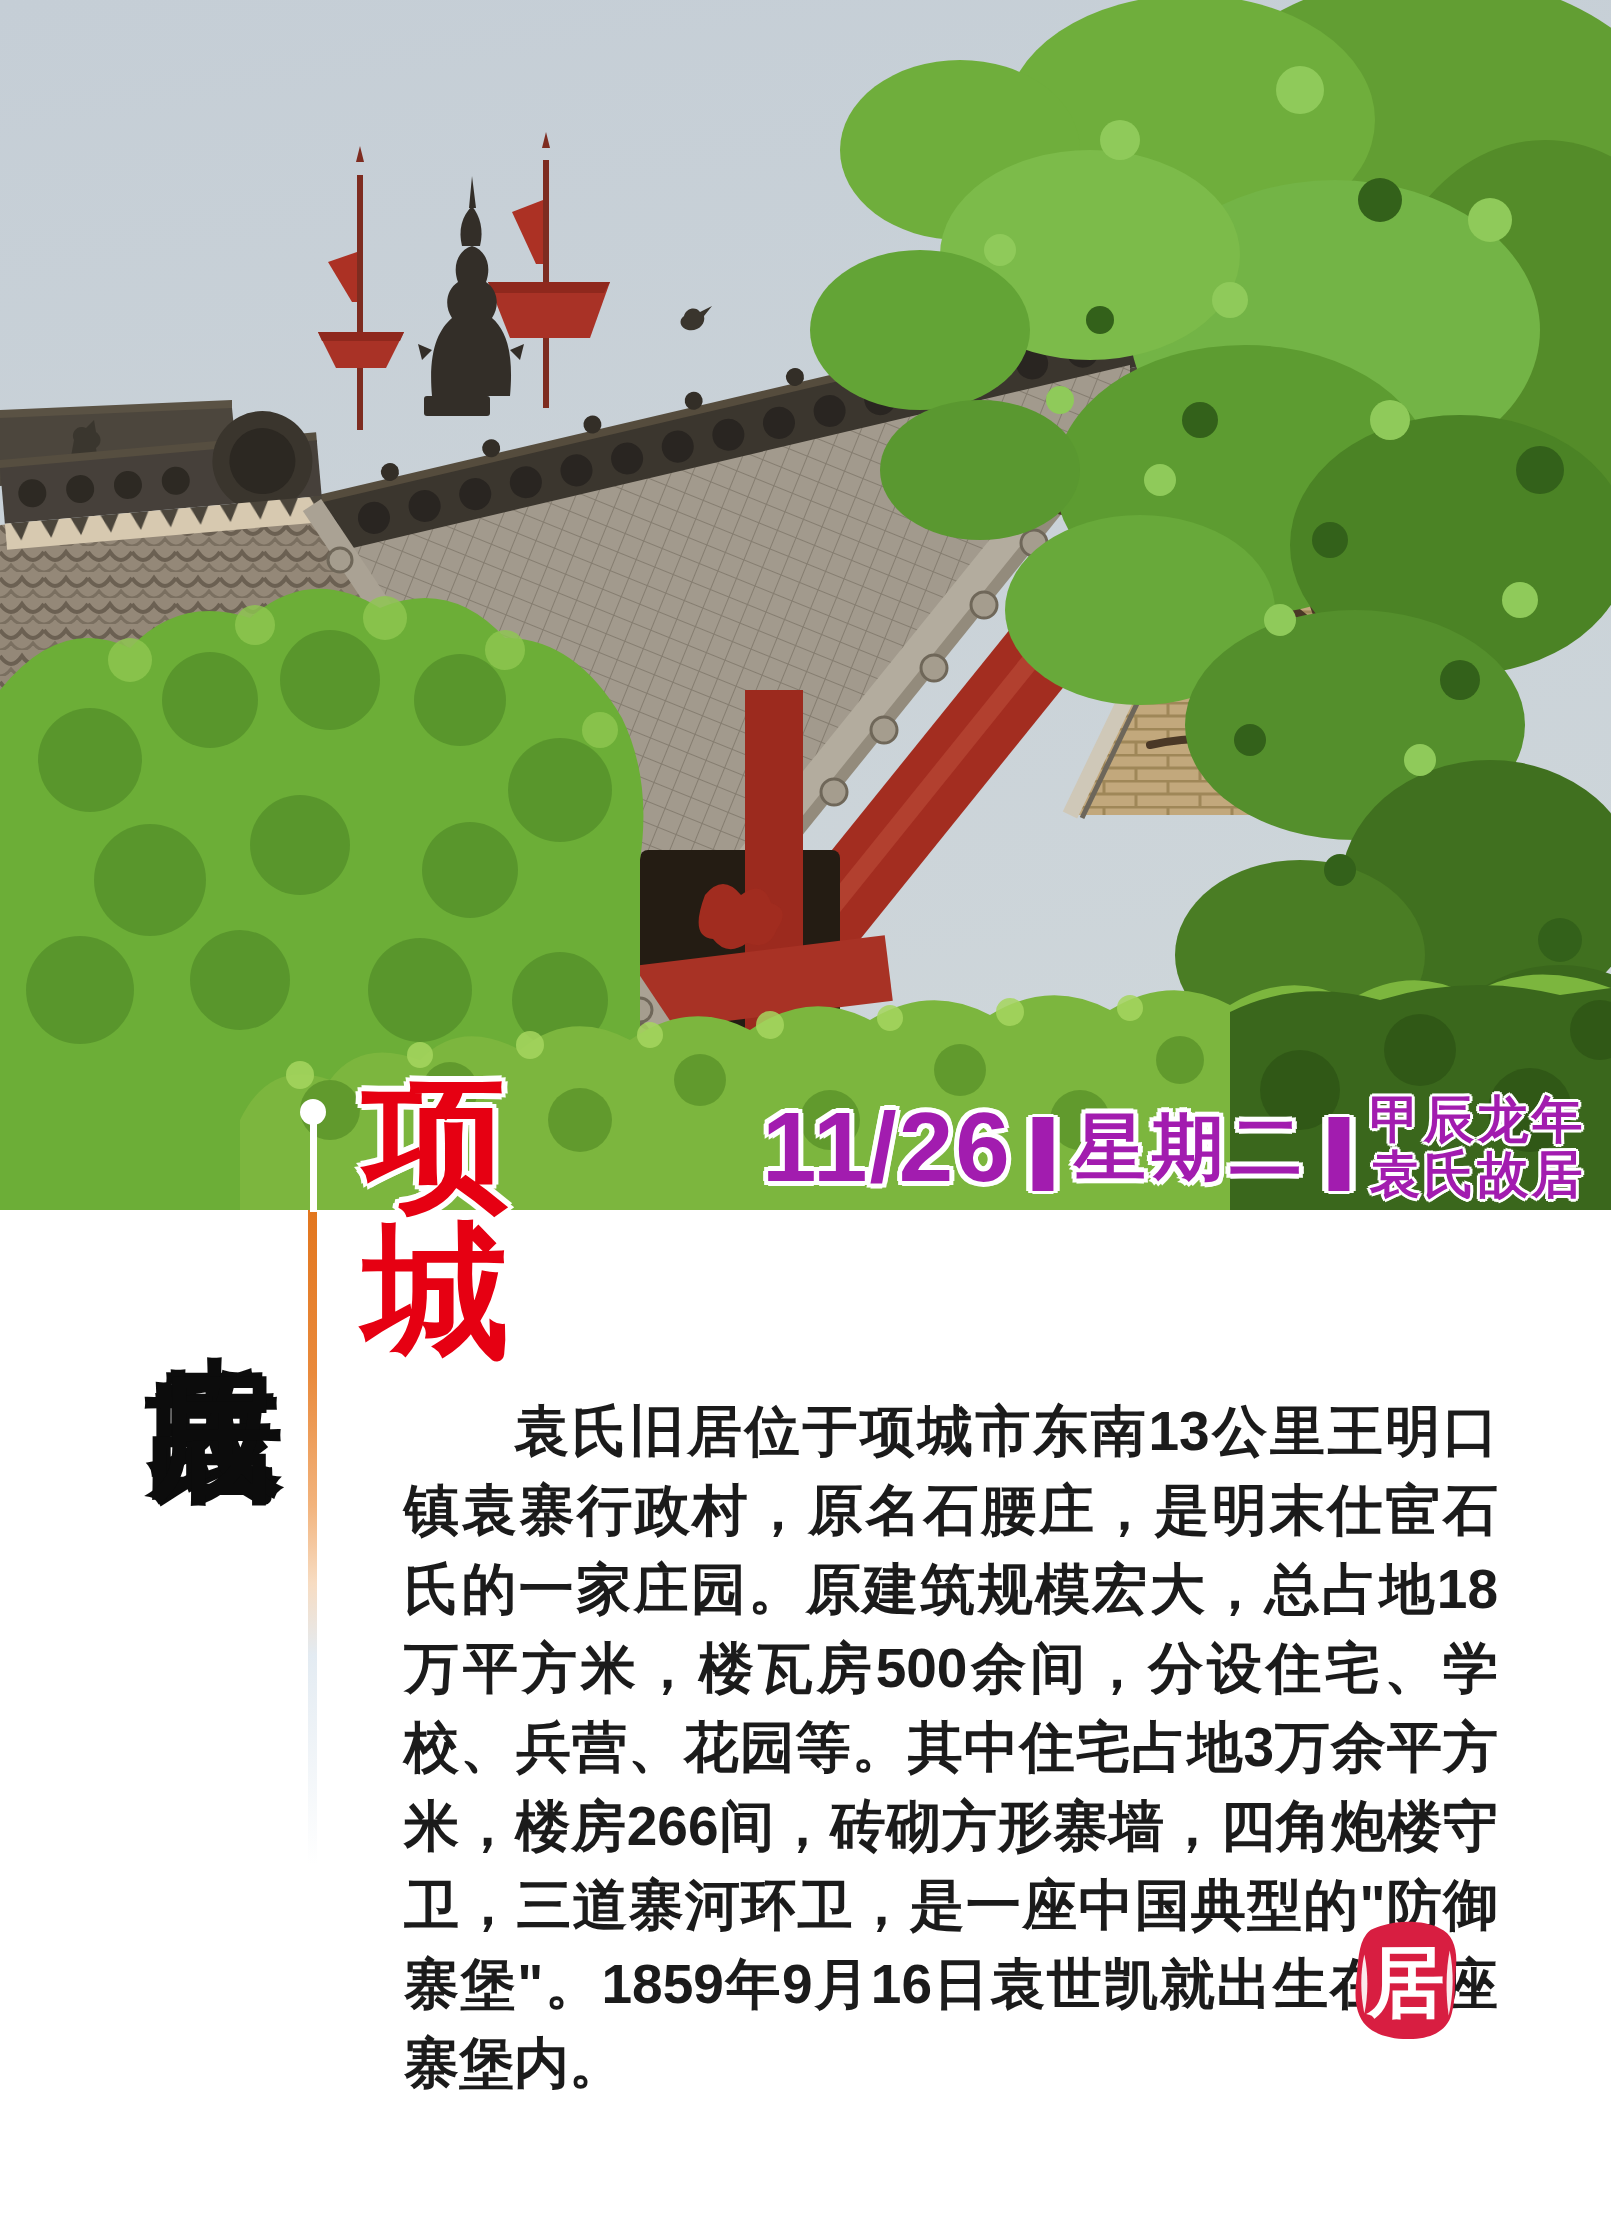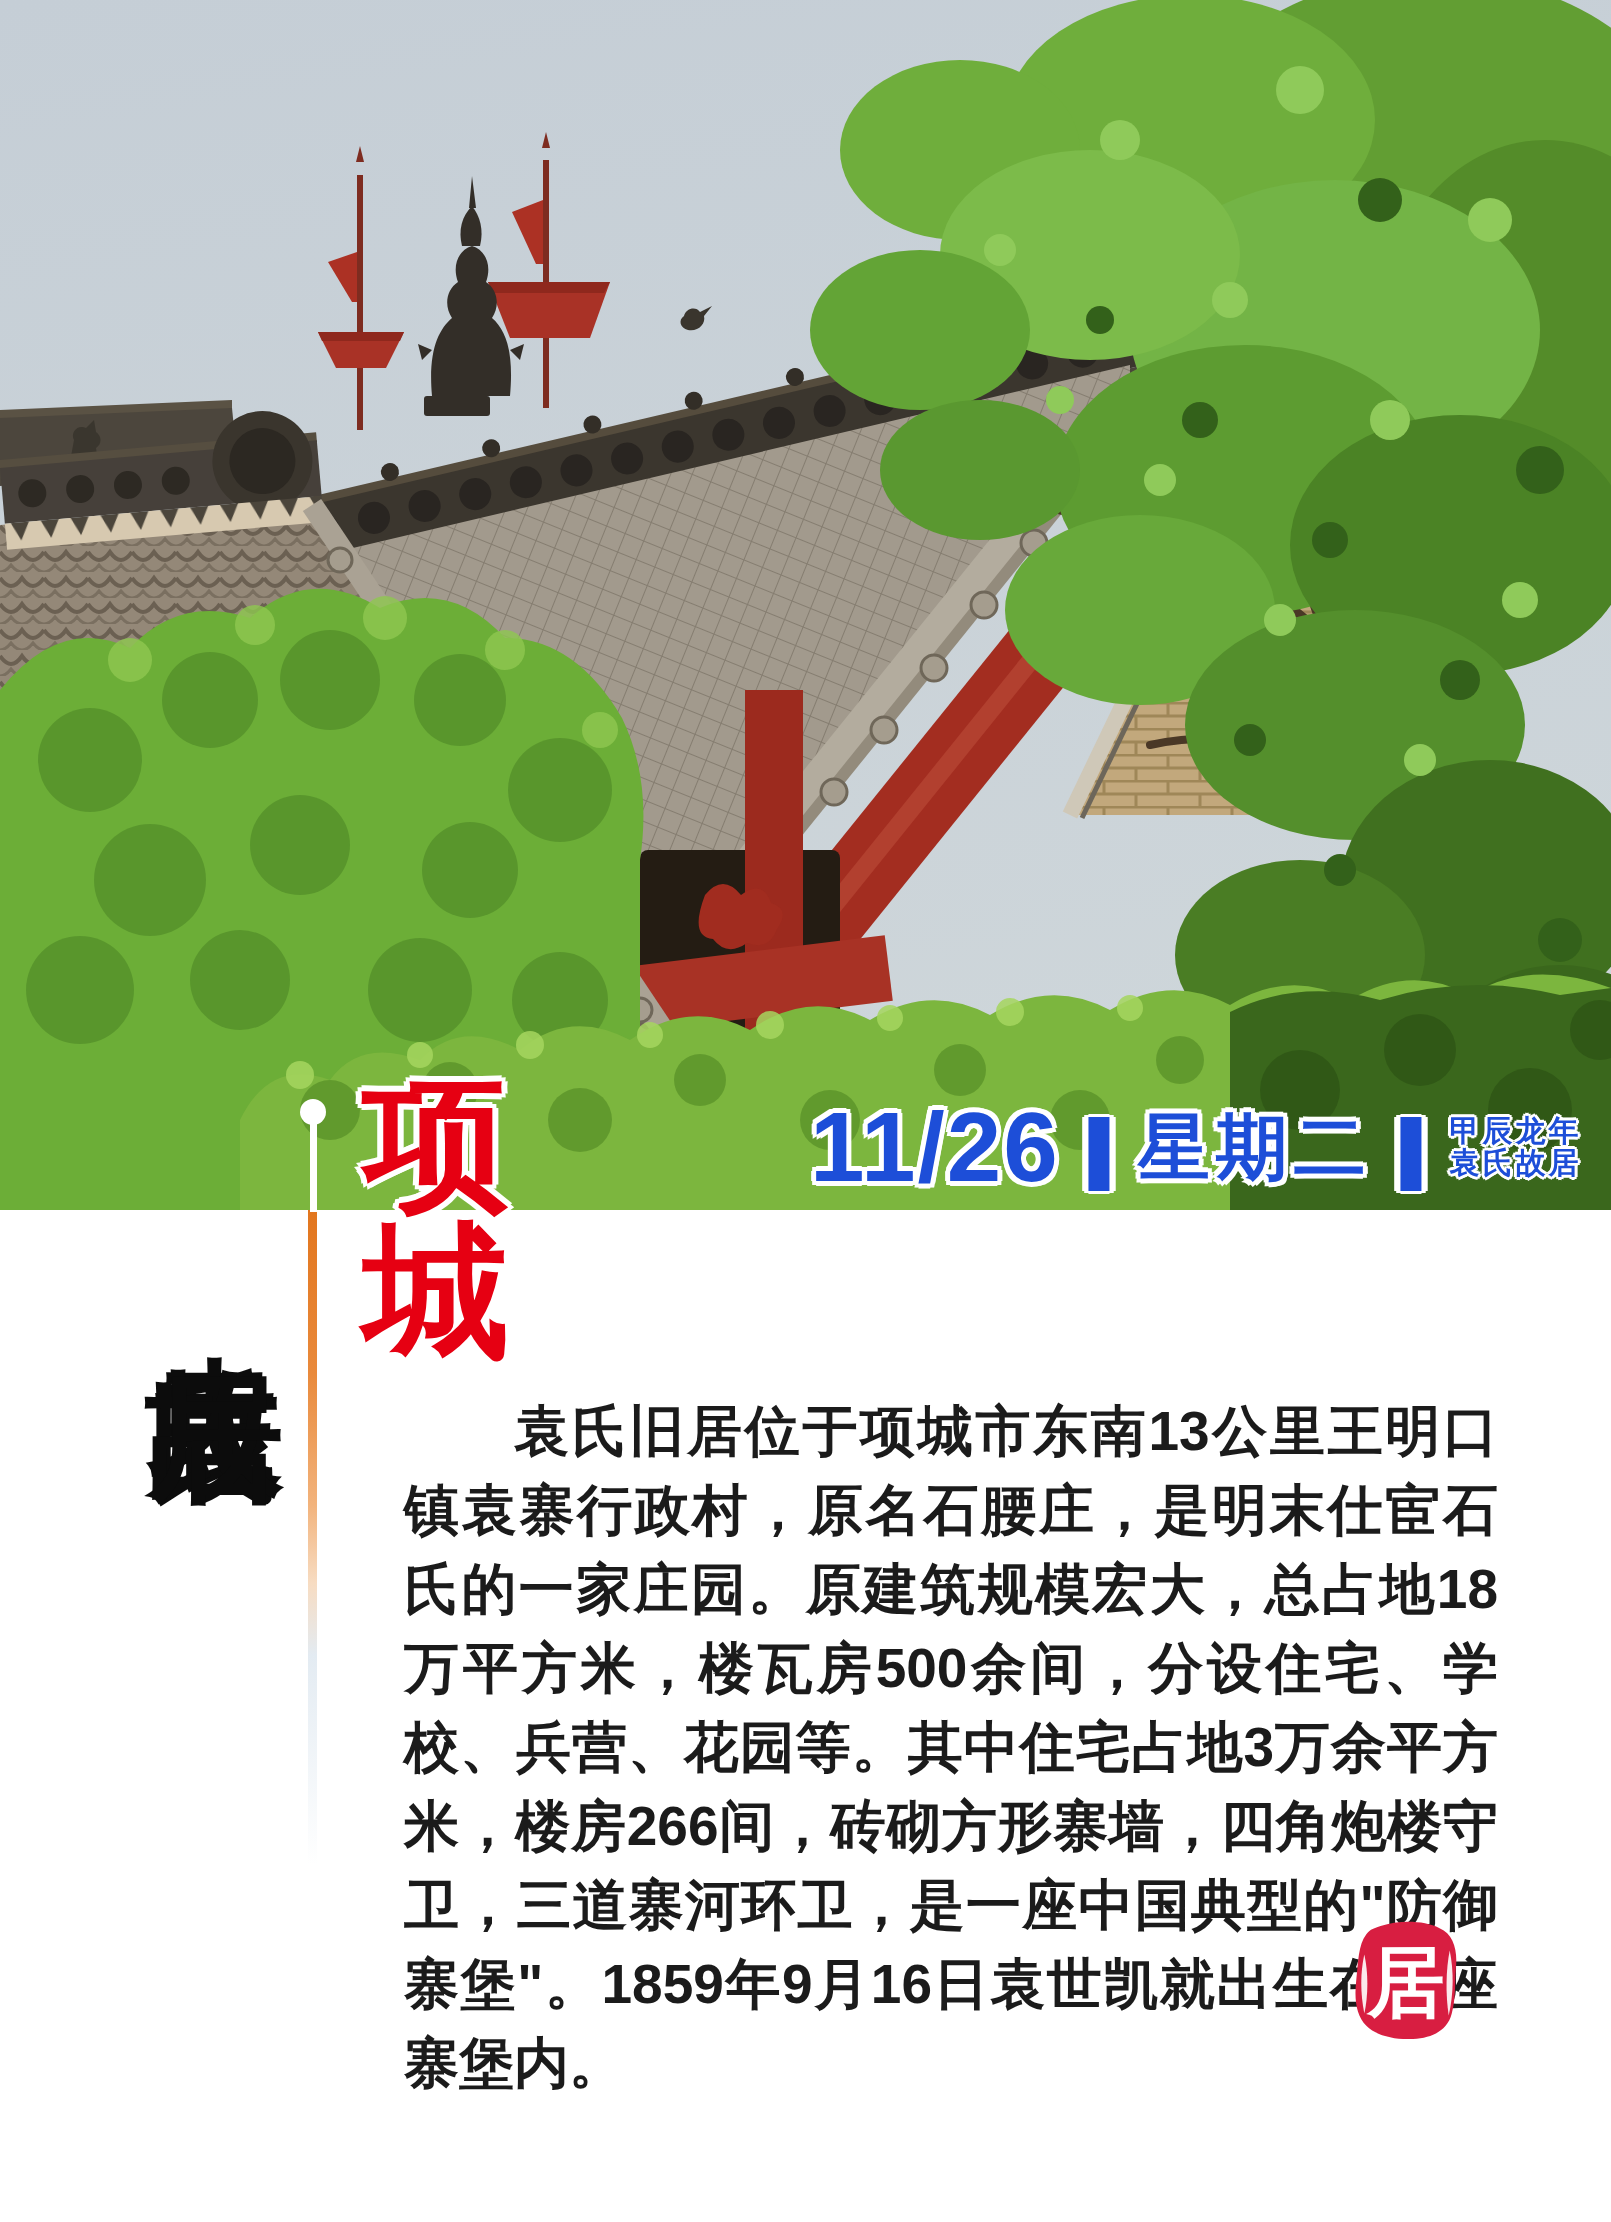--- a/index.html
+++ b/index.html
@@ -3,29 +3,29 @@
 <meta charset="utf-8">
 <style>
   html,body{margin:0;padding:0;background:#ffffff;}
   .page{position:relative;width:1611px;height:2222px;background:#ffffff;overflow:hidden;
         font-family:"Liberation Sans",sans-serif;}
   .photo{position:absolute;left:0;top:0;width:1611px;height:1210px;z-index:0;}
   .photo svg{display:block;}
 
   
   .date-banner{position:absolute;left:762px;top:1100px;height:94px;z-index:2;
-               display:flex;align-items:center;gap:22px;color:#1d4ed8;font-weight:bold;margin-left:48px;}
+               display:flex;align-items:center;gap:14px;color:#a21caf;font-weight:bold;}
   .outline-big{text-shadow:5px 0 0 #fff,-5px 0 0 #fff,0 5px 0 #fff,0 -5px 0 #fff,
                4px 4px 0 #fff,-4px 4px 0 #fff,4px -4px 0 #fff,-4px -4px 0 #fff;}
   .outline-small{text-shadow:3px 0 0 #fff,-3px 0 0 #fff,0 3px 0 #fff,0 -3px 0 #fff,
                2px 2px 0 #fff,-2px 2px 0 #fff,2px -2px 0 #fff,-2px -2px 0 #fff;}
   .date-num{font-size:98px;letter-spacing:2px;line-height:1;}
   .date-sep{display:inline-block;font-size:78px;line-height:1;transform:scaleX(2.1);margin:0 6px;}
   .date-weekday{font-size:72px;letter-spacing:6px;line-height:1;}
-  .date-lunar{font-size:30px;line-height:1.08;letter-spacing:3px;}
+  .date-lunar{font-size:51px;line-height:1.08;letter-spacing:3px;}
 
   
   .marker-dot{position:absolute;left:300px;top:1099px;width:26px;height:26px;border-radius:50%;
               background:#ffffff;z-index:2;}
   .marker-stem{position:absolute;left:310px;top:1122px;width:7px;height:90px;background:#ffffff;z-index:2;}
   .marker-orange{position:absolute;left:308px;top:1210px;width:9px;height:655px;z-index:1;
     background:linear-gradient(to bottom,#e2761e 0%,#e98a3c 25%,#f2b37c 45%,#f7dcc2 57%,
                #e3ebf2 68%,rgba(227,235,242,0) 100%);}
 
   

